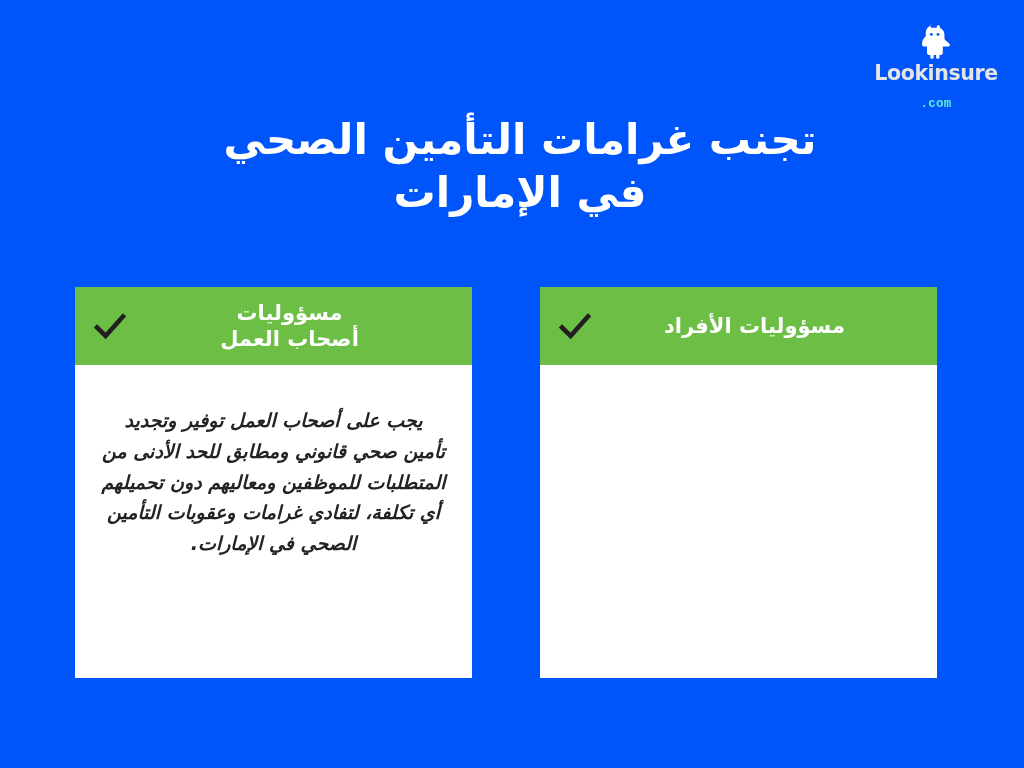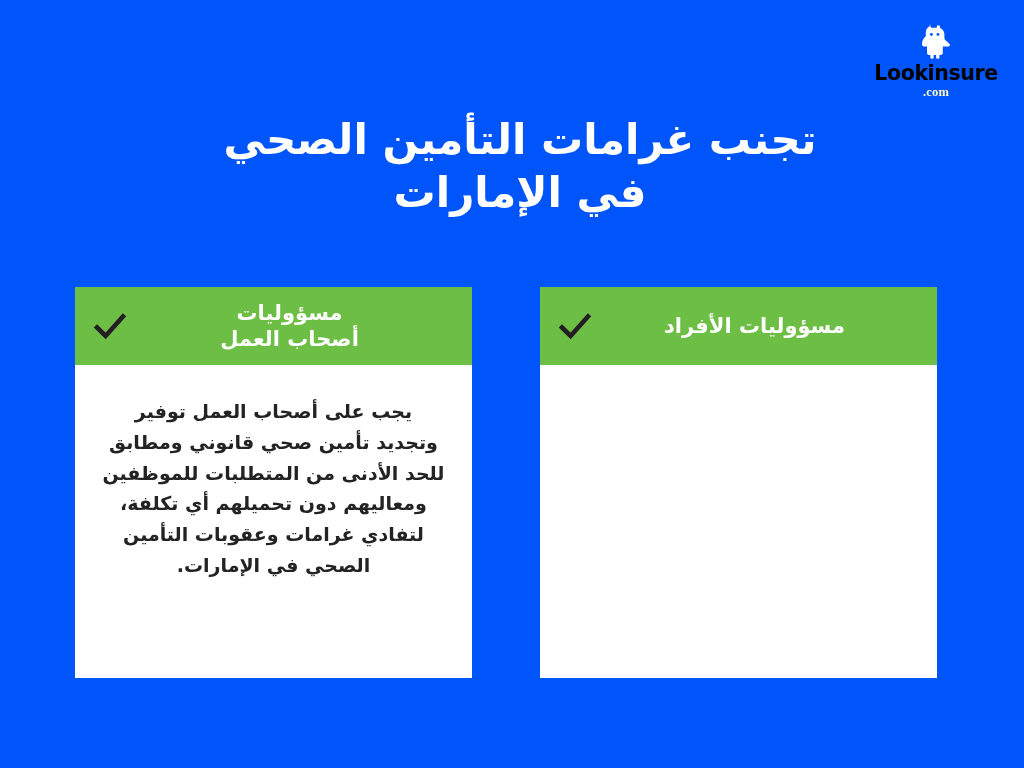--- a/index.html
+++ b/index.html
@@ -19,36 +19,36 @@
   .logo {
     position:absolute;
     top:24px; right:24px;
     width:128px;
     display:flex;
     flex-direction:column;
     align-items:center;
   }
   .logo-mark { width:34px; height:36px; display:block; }
   .logo-word {
-    color:#000000;
+    color:#e5e5e5;
     font-family:"DejaVu Sans", sans-serif;
     font-size:20.5px;
     font-weight:bold;
     letter-spacing:-0.4px;
     line-height:1;
     margin-top:3px;
     direction:ltr;
   }
   .logo-tld {
-    color:#fef9c3;
-    font-family:Liberation Serif, serif;
+    color:#5eead4;
+    font-family:Liberation Mono, monospace;
     font-size:12.5px;
     font-weight:bold;
     line-height:1;
-    margin-top:2px;
+    margin-top:14px;
     letter-spacing:0.2px;
     direction:ltr;
   }
 
   
   .title {
     position:absolute;
     top:116px; left:16px; right:0;
     text-align:center;
     color:#ffffff;
@@ -102,23 +102,24 @@
     font-family:"DejaVu Sans", sans-serif;
     font-weight:bold;
     font-size:21px;
     line-height:1.26;
     padding-right:6px;
   }
   .card-header-text .hl { display:block; white-space:nowrap; }
 
   .card-body {
     flex:1 1 auto;
-    padding:31px 26px 20px 26px;
+    padding:40px 26px 20px 26px;
     text-align:center;
     color:#232323;
+    font-style:italic;
   }
   .card-body p {
     font-family:"DejaVu Sans", sans-serif;
     font-weight:bold;
     font-size:19px;
     line-height:1.62;
   }
 </style>
 </head>
 <body>

